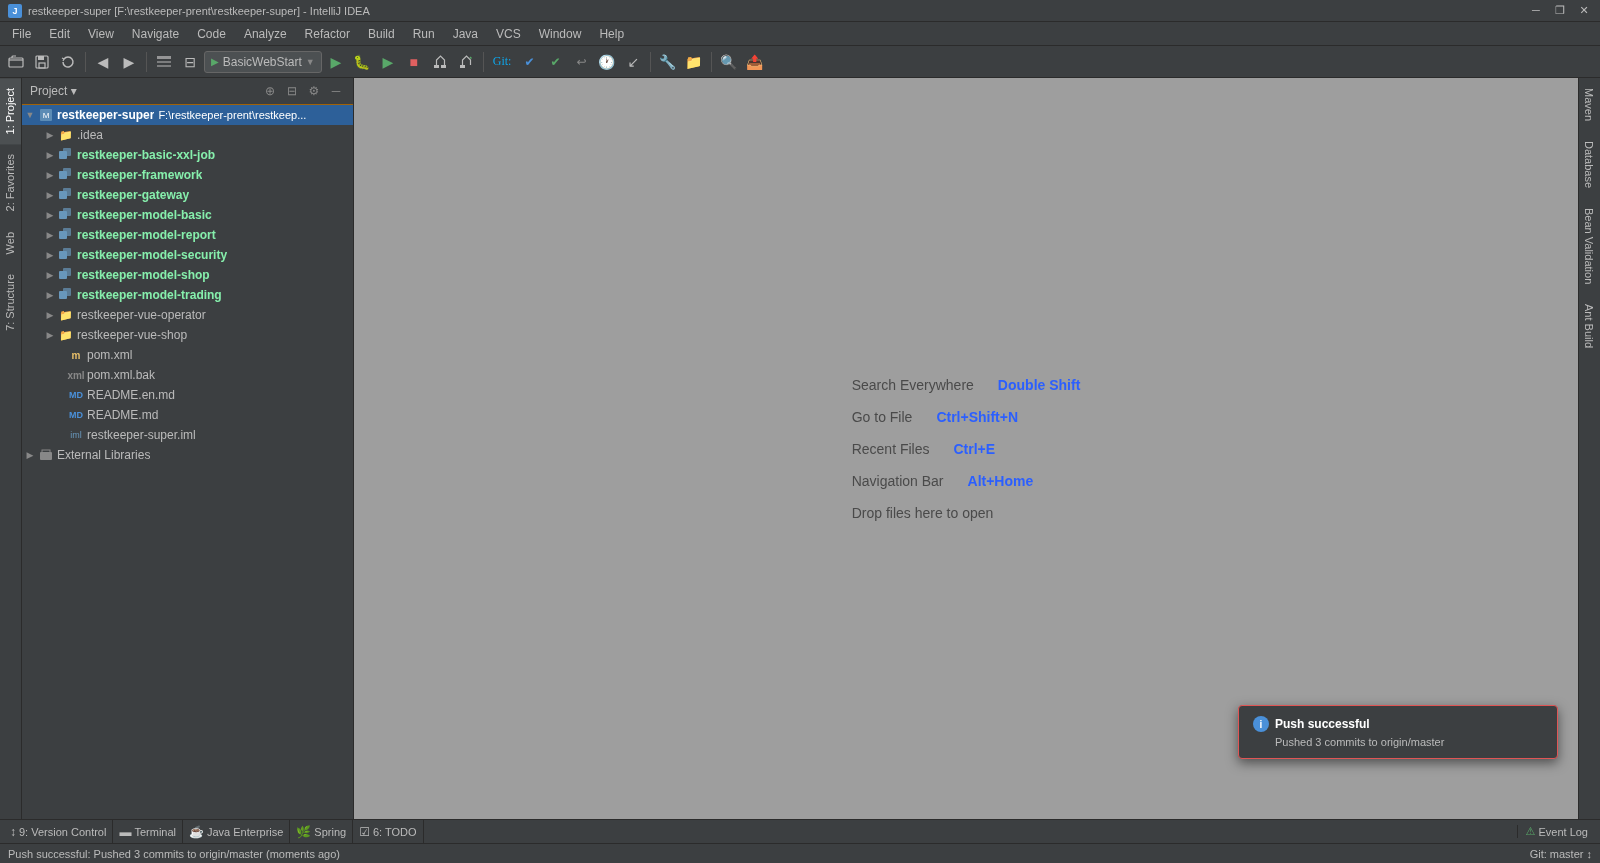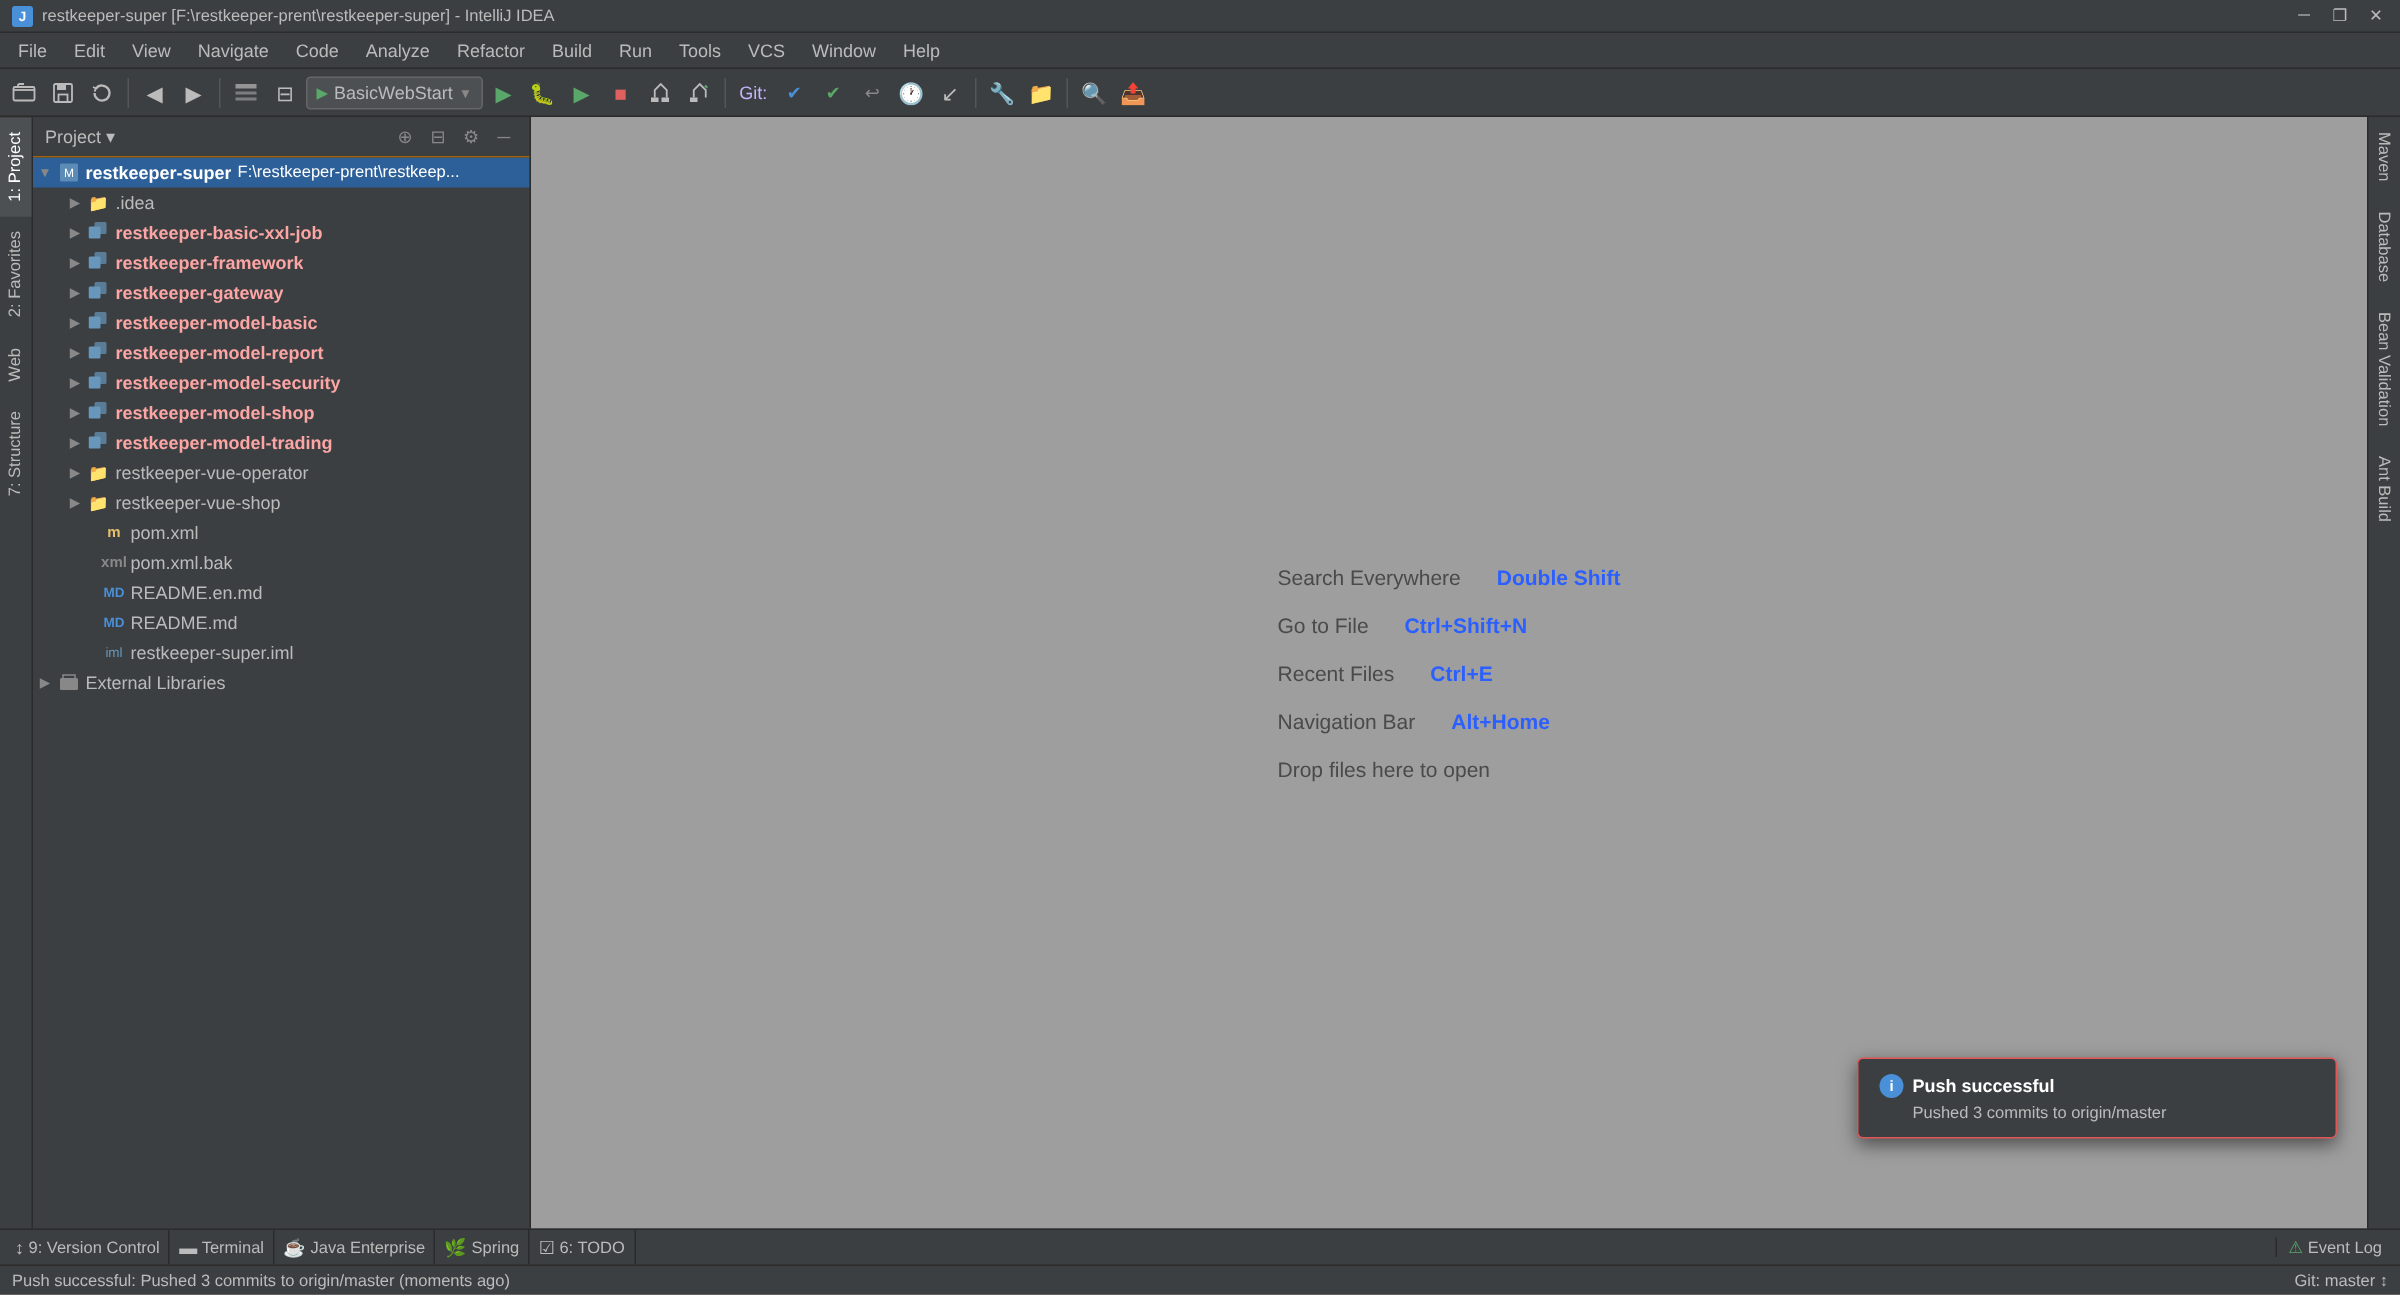--- a/index.html
+++ b/index.html
@@ -107,21 +107,21 @@
       height: 22px;
       display: flex;
       align-items: center;
       padding: 0 6px;
       gap: 4px;
       cursor: pointer;
       color: #bbbbbb;
       font-size: 12px;
     }
     .tb-dropdown-arrow { font-size: 9px; color: #888; }
-    .git-label { color: #c4b5fd; font-size: 12px; margin: 0 4px; }
+    .git-label { color: #0ea5e9; font-size: 12px; margin: 0 4px; font-family: Liberation Serif, serif; }
     .git-icon-green { color: #59a869; }
     .git-icon-blue { color: #4a90d9; }
 
     
     #main-area {
       flex: 1;
       display: flex;
       overflow: hidden;
     }
 
@@ -221,21 +221,21 @@
       justify-content: center;
       font-size: 11px;
       flex-shrink: 0;
     }
     .tree-label {
       font-size: 12px;
       color: #bbbbbb;
       overflow: hidden;
       text-overflow: ellipsis;
     }
-    .tree-label.bold { font-weight: bold; color: #fca5a5; }
+    .tree-label.bold { font-weight: bold; color: #86efac; }
     .tree-label.path { color: #888; font-size: 11px; margin-left: 4px; }
 
     
     .icon-module { color: #6897bb; }
     .icon-folder-yellow { color: #d4a843; }
     .icon-xml { color: #e8bf6a; }
     .icon-md { color: #4a90d9; }
     .icon-iml { color: #6897bb; }
     .icon-scratch { color: #4a90d9; }
 
@@ -400,21 +400,21 @@
 <div id="menu-bar">
   <span class="menu-item">File</span>
   <span class="menu-item">Edit</span>
   <span class="menu-item">View</span>
   <span class="menu-item">Navigate</span>
   <span class="menu-item">Code</span>
   <span class="menu-item">Analyze</span>
   <span class="menu-item">Refactor</span>
   <span class="menu-item">Build</span>
   <span class="menu-item">Run</span>
-  <span class="menu-item">Tools</span>
+  <span class="menu-item">Java</span>
   <span class="menu-item">VCS</span>
   <span class="menu-item">Window</span>
   <span class="menu-item">Help</span>
 </div>
 
 <div id="toolbar">
 
   <div class="tb-btn" title="Open">
     <svg width="16" height="16" viewBox="0 0 16 16">
         <rect x="1" y="4" width="14" height="9" rx="1" fill="none" stroke="#bbbbbb" stroke-width="1.2"></rect>

